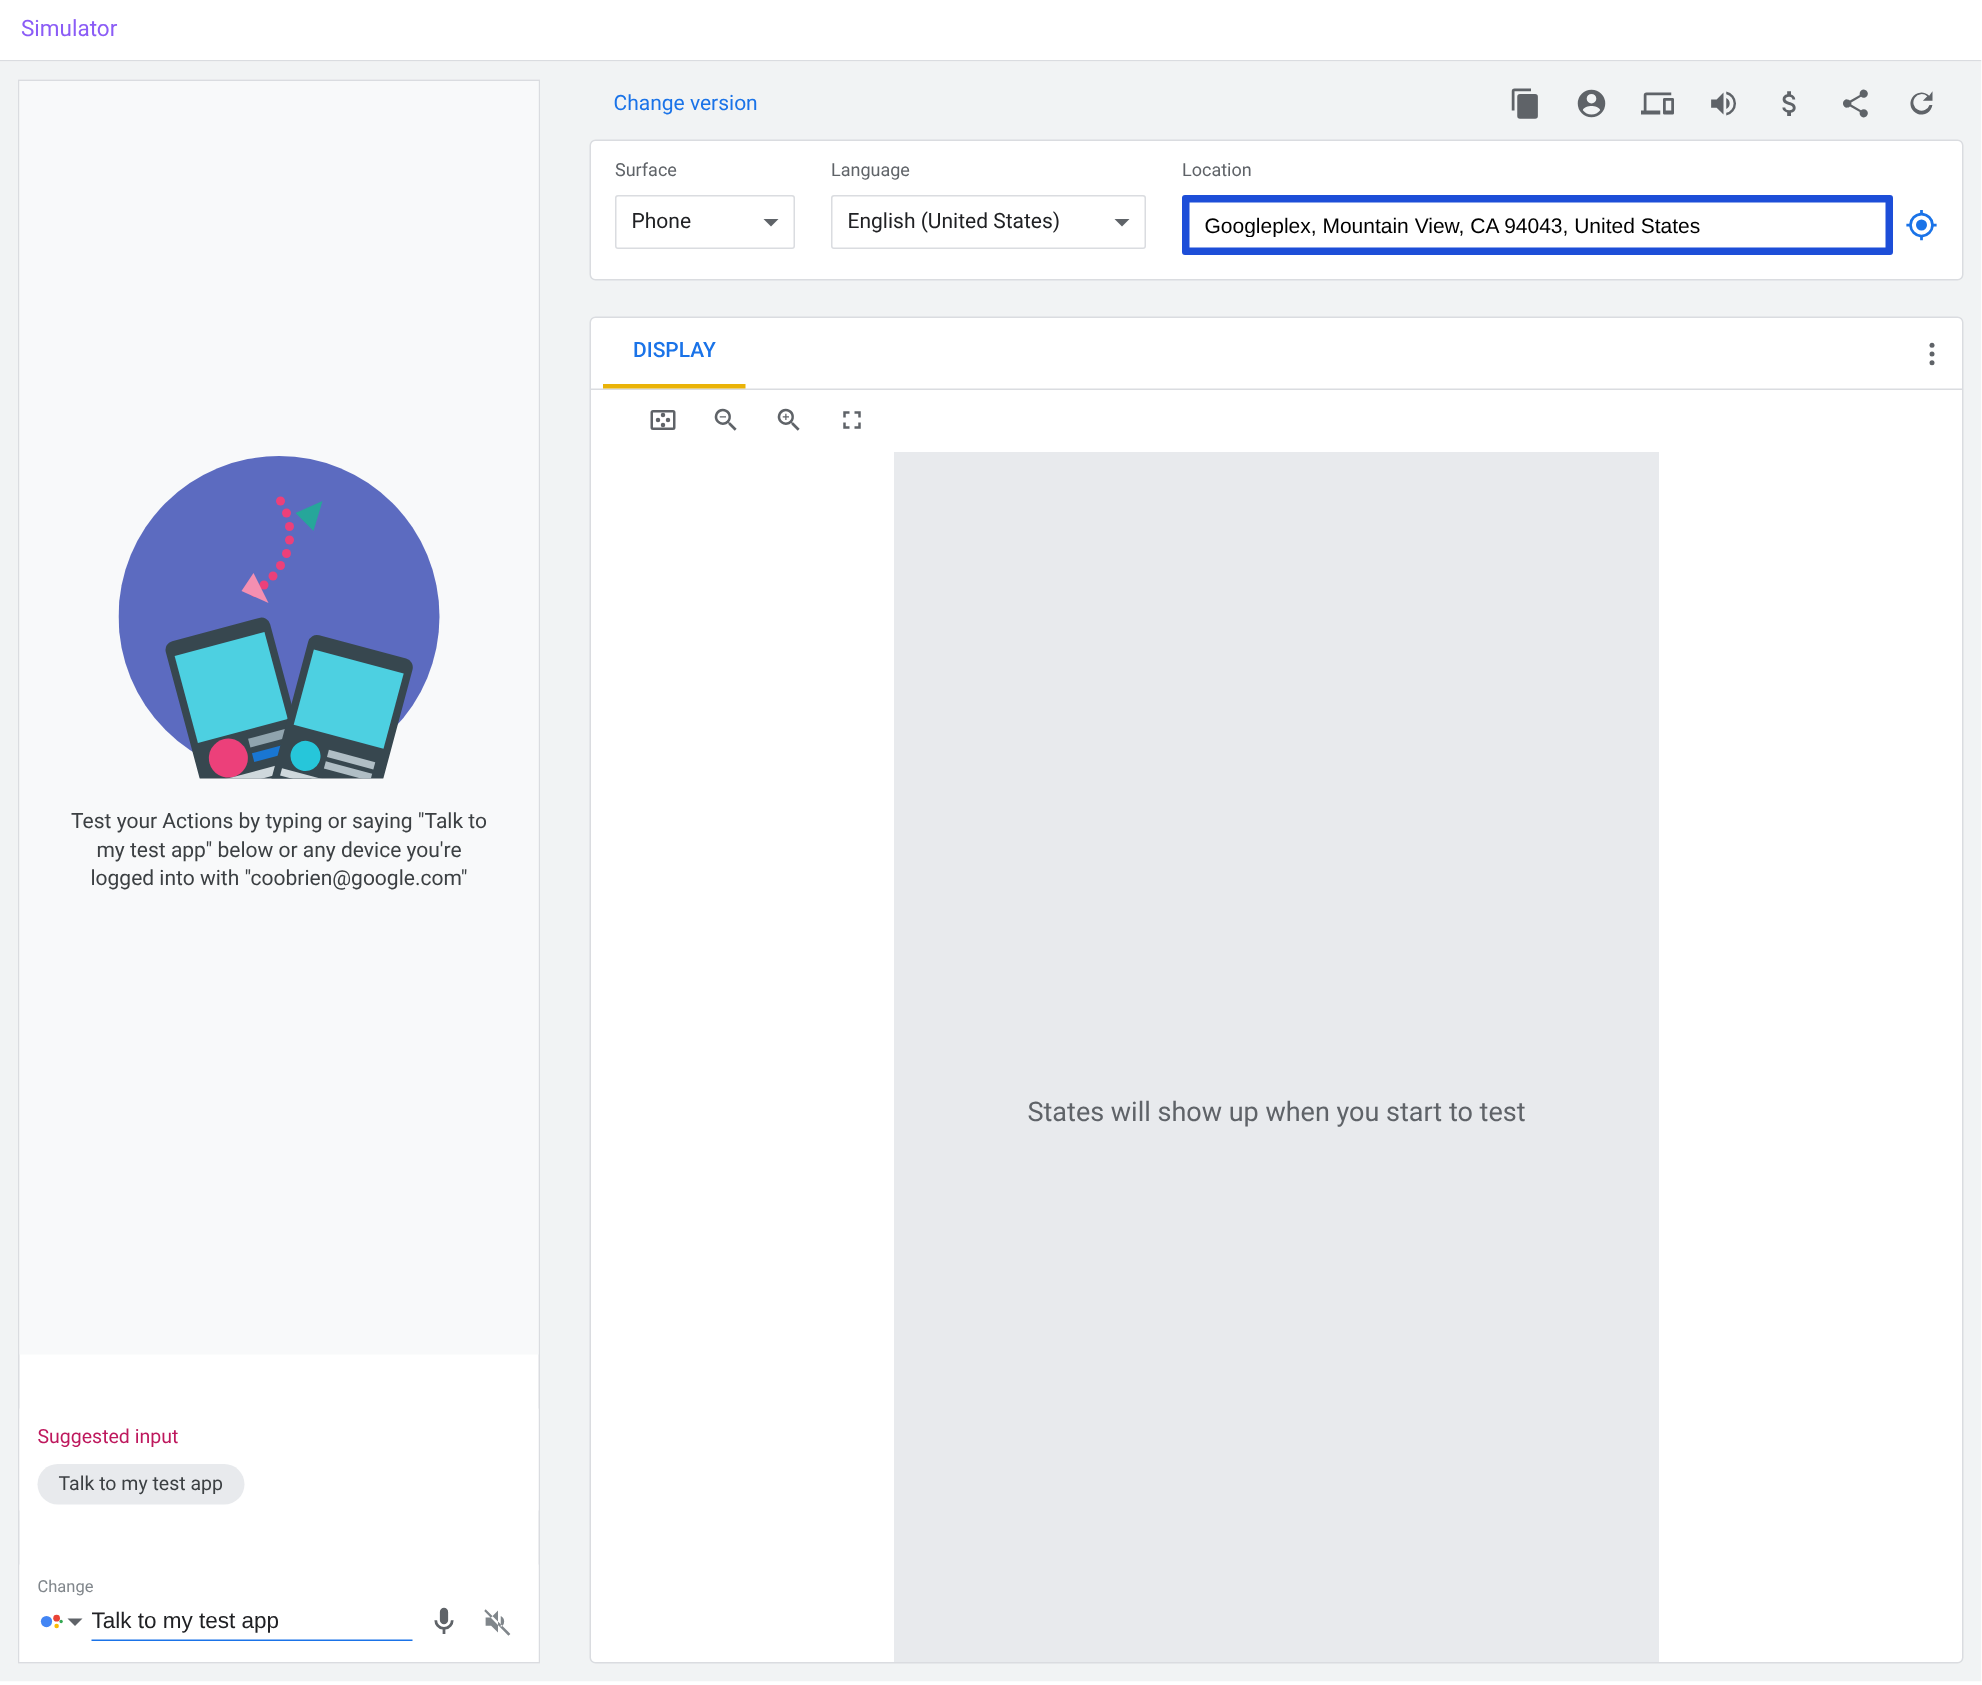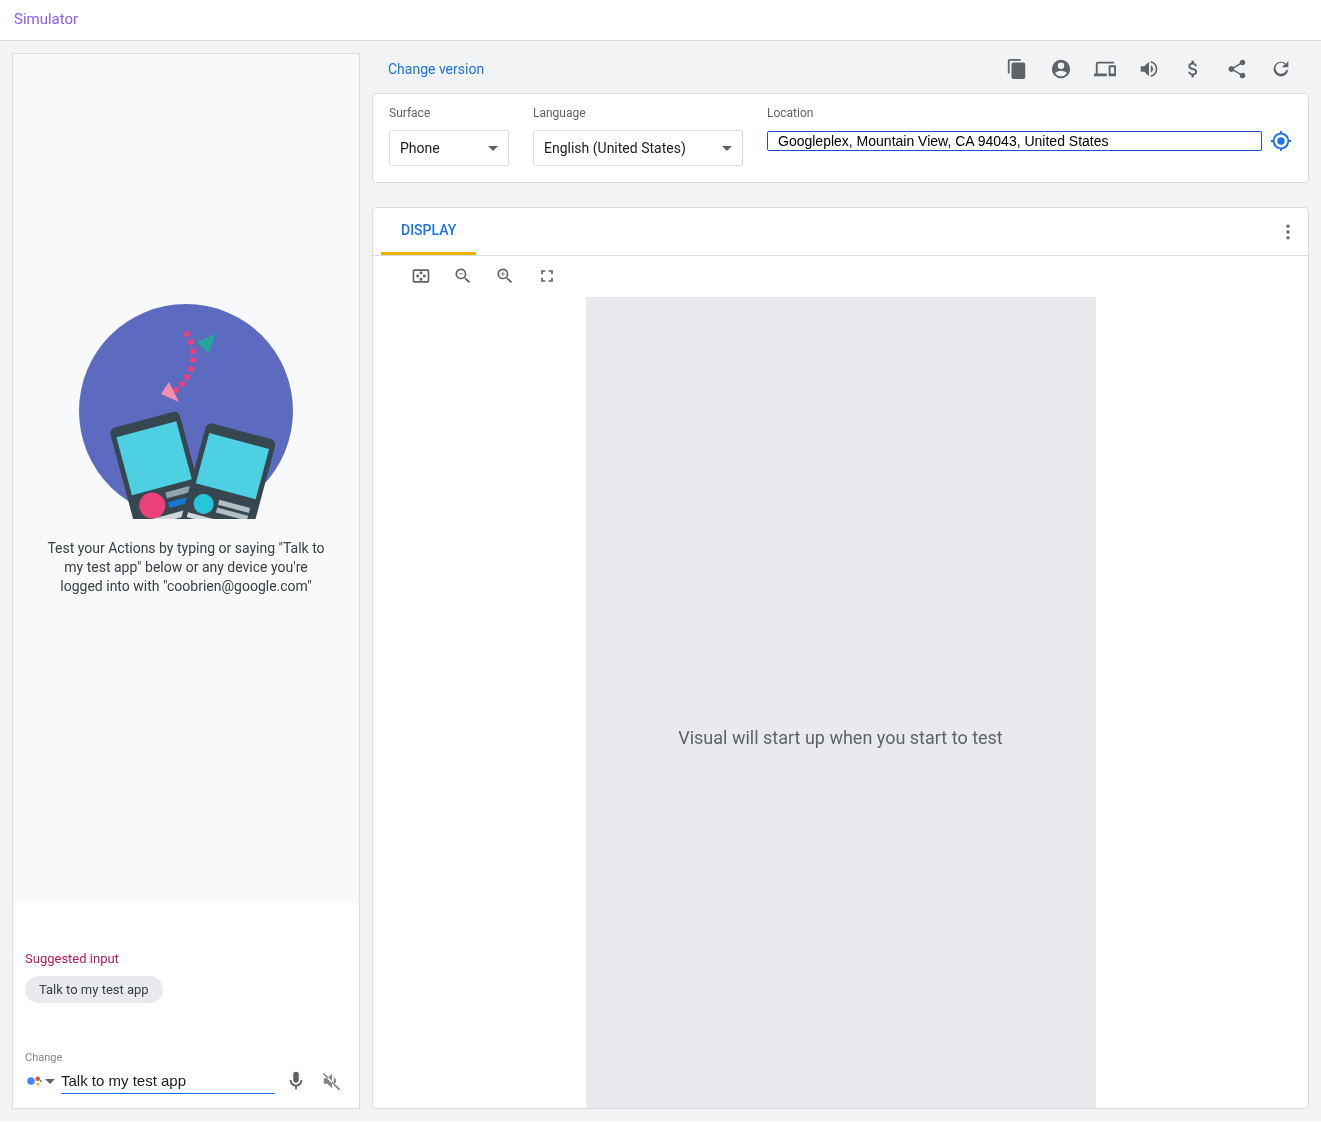--- a/index.html
+++ b/index.html
@@ -104,20 +104,21 @@
       color: #5f6368;
       cursor: pointer;
       padding: 4px;
     }
     
     .right-panel {
       flex: 1;
       padding: 12px 12px 12px 0;
       display: flex;
       flex-direction: column;
+      margin-left: 21px;
     }
     .top-row {
       display: flex;
       align-items: center;
       padding: 4px 8px 12px 16px;
     }
     .change-version {
       color: #1a73e8;
       font-size: 14px;
       cursor: pointer;
@@ -168,25 +169,25 @@
       font-size: 14px;
       height: 36px;
     }
     .location-row {
       display: flex;
       align-items: center;
       gap: 8px;
     }
     .location-input {
       flex: 1;
-      border: 1px solid #1d4ed8;
+      border: 5px solid #1d4ed8;
       border-radius: 2px;
       padding: 8px 10px;
       font-size: 14px;
-      height: 20px;
+      height: 40px;
     }
     .gps-icon {
       color: #1a73e8;
       cursor: pointer;
     }
     .display-card {
       margin-top: 24px;
       background: #fff;
       border: 1px solid #dadce0;
       border-radius: 4px;
@@ -440,19 +441,19 @@
             </svg>
         </span>
         <span class="toolbar-icon">
           <svg width="20" height="20" viewBox="0 0 24 24" fill="#5f6368">
               <path d="M7 14H5v5h5v-2H7v-3zm-2-4h2V7h3V5H5v5zm12 7h-3v2h5v-5h-2v3zM14 5v2h3v3h2V5h-5z"></path>
             </svg>
         </span>
       </div>
       <div class="preview-area">
         <div class="phone-frame">
-          <span>Visual will start up when you start to test</span>
+          <span>States will show up when you start to test</span>
         </div>
       </div>
     </div>
 
   </div>
 </div>
 
 </body></html>

